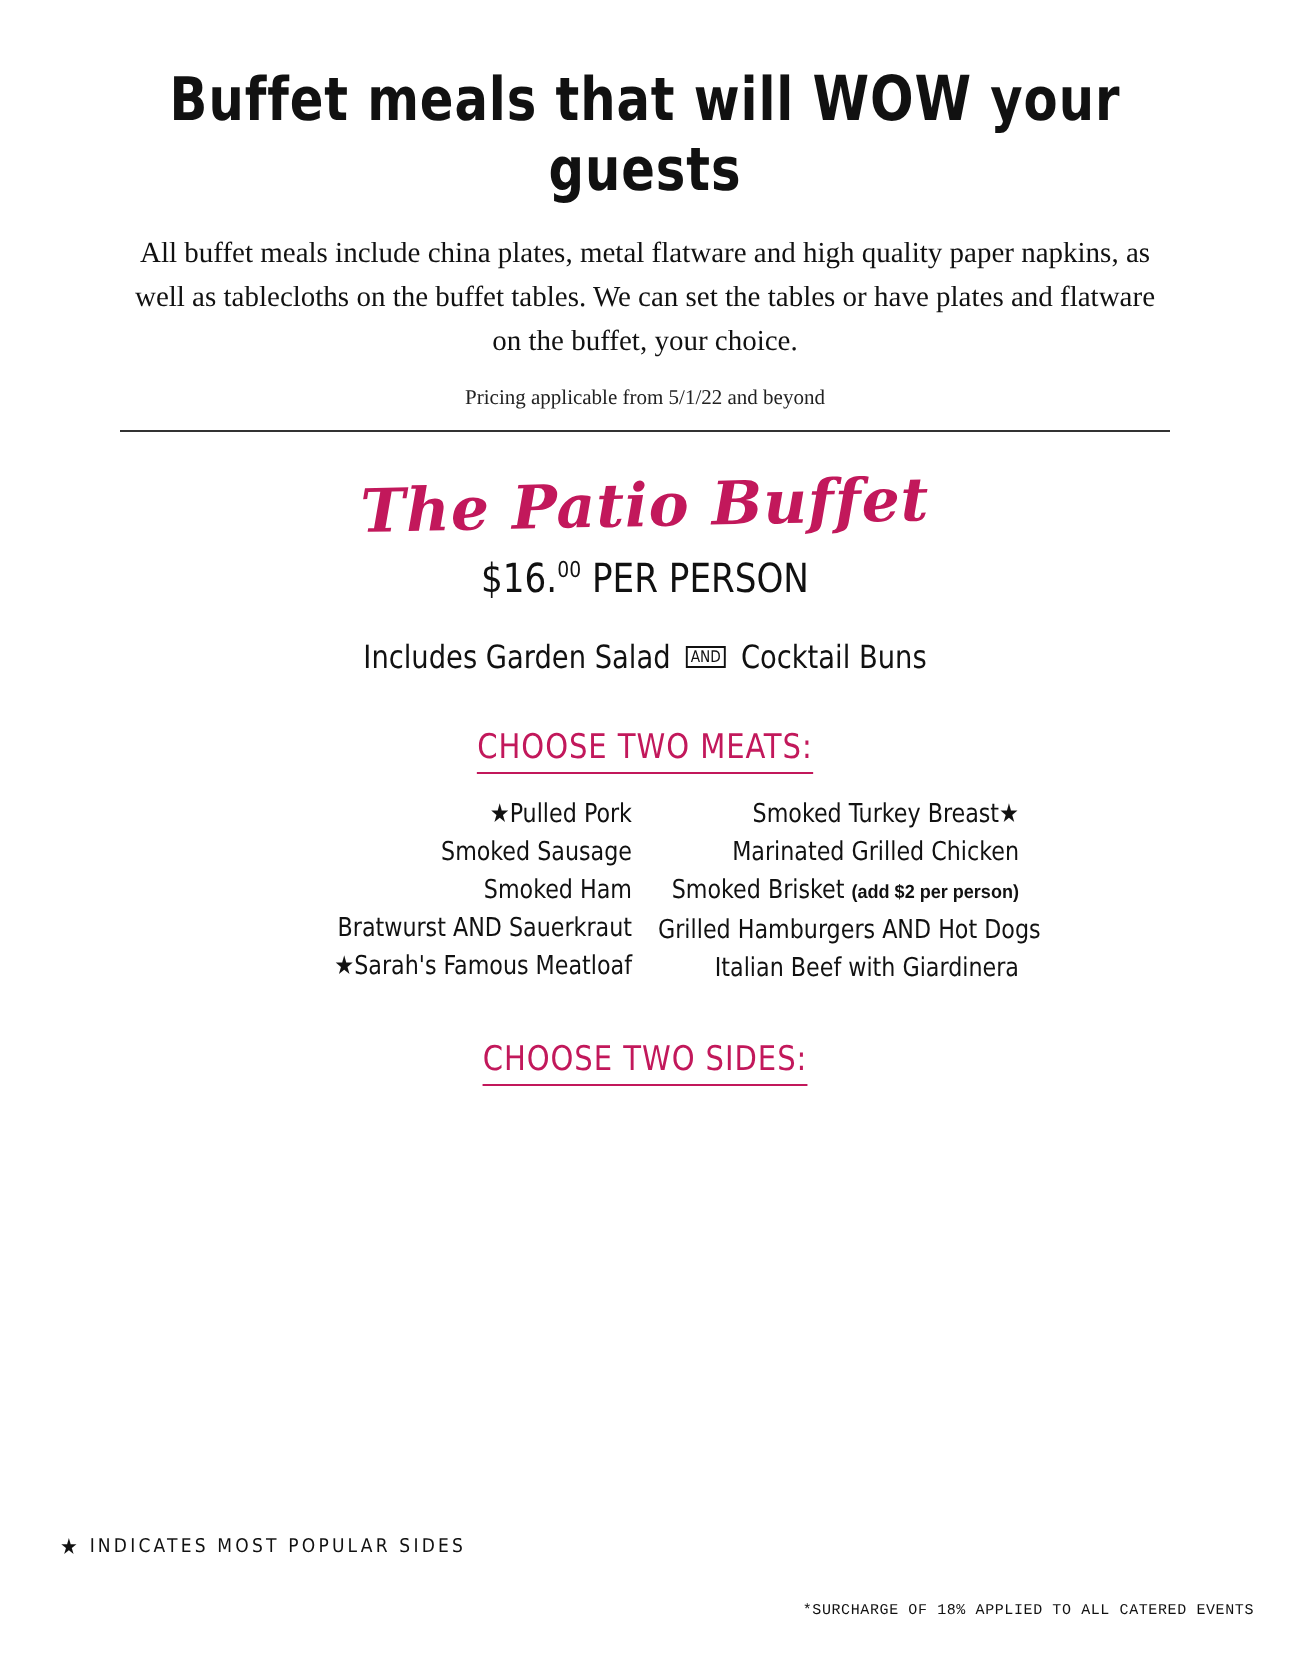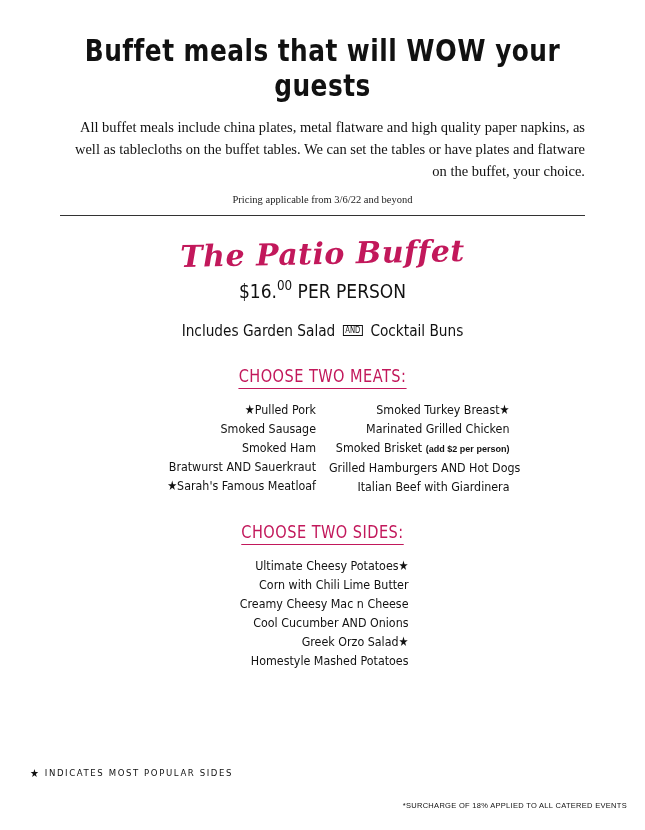--- a/index.html
+++ b/index.html
@@ -36,21 +36,21 @@
     margin-bottom: 14px;
     font-stretch: condensed;
     transform: scaleX(0.92);
   }
   .headline .wow {
     font-size: 31px;
   }
 
   
   .intro {
-    text-align: right;
+    text-align: center;
     font-family: "Liberation Serif", serif;
     font-size: 14.5px;
     line-height: 1.5;
     color: #111;
     margin: 0 20px 12px 20px;
   }
 
   .pricing-note {
     text-align: center;
     font-family: "Liberation Serif", serif;
@@ -82,21 +82,21 @@
   .price-line {
     text-align: center;
     font-family: "DejaVu Sans Condensed", "Liberation Sans Narrow", "Liberation Sans", sans-serif;
     font-size: 20px;
     color: #111;
     margin-bottom: 18px;
     font-weight: normal;
     transform: scaleX(0.95);
   }
   .price-line .cents {
-    font-size: 14px;
+    font-size: 11px;
     vertical-align: super;
   }
 
   .includes-line {
     text-align: center;
     font-family: "DejaVu Sans Condensed", "Liberation Sans Narrow", "Liberation Sans", sans-serif;
     font-size: 16px;
     color: #111;
     margin-bottom: 26px;
     transform: scaleX(0.95);
@@ -168,21 +168,21 @@
     bottom: 50px;
     font-family: "DejaVu Sans Condensed", "Liberation Sans Narrow", "Liberation Sans", sans-serif;
     font-size: 9.5px;
     letter-spacing: 1.6px;
     color: #111;
   }
   .footer-right {
     position: absolute;
     right: 18px;
     bottom: 20px;
-    font-family: Liberation Sans, sans-serif;
+    font-family: Liberation Mono, monospace;
     font-size: 7.5px;
     letter-spacing: 0.3px;
     color: #111;
     margin-left: 28px;
   }
   .star {
     font-size: 11px;
     vertical-align: -1px;
   }
 </style>
@@ -190,21 +190,21 @@
 <body>
 
 <div class="page">
 
   <div class="headline">
     <span>Buffet meals that will </span><span class="wow">WOW</span><span> your guests</span>
   </div>
 
   <div class="intro">All buffet meals include china plates, metal flatware and high quality paper napkins, as well as tablecloths on the buffet tables. We can set the tables or have plates and flatware on the buffet, your choice.</div>
 
-  <div class="pricing-note">Pricing applicable from 3/6/22 and beyond</div>
+  <div class="pricing-note">Pricing applicable from 5/1/22 and beyond</div>
 
   <hr class="rule">
 
   <div class="buffet-title">The Patio Buffet</div>
 
   <div class="price-line">
     <span>$16.</span><span class="cents">00</span><span> PER PERSON</span>
   </div>
 
   <div class="includes-line">
@@ -230,28 +230,20 @@
       <div>Grilled Hamburgers AND Hot Dogs</div>
       <div>Italian Beef with Giardinera</div>
     </div>
   </div>
 
   <div class="section-heading">
     <span class="underline">CHOOSE TWO SIDES:</span>
   </div>
 
   <div class="columns">
-    <div class="col right">
-      <div>Ultimate Cheesy Potatoes★</div>
-      <div>Corn with Chili Lime Butter</div>
-      <div>Creamy Cheesy Mac n Cheese</div>
-      <div>Cool Cucumber AND Onions</div>
-      <div>Greek Orzo Salad★</div>
-      <div>Homestyle Mashed Potatoes</div>
-    </div>
   </div>
 
   <div class="footer-left">
     <span class="star">★</span>
     <span>INDICATES MOST POPULAR SIDES</span>
   </div>
 
   <div class="footer-right">*SURCHARGE OF 18% APPLIED TO ALL CATERED EVENTS</div>
 
 </div>

